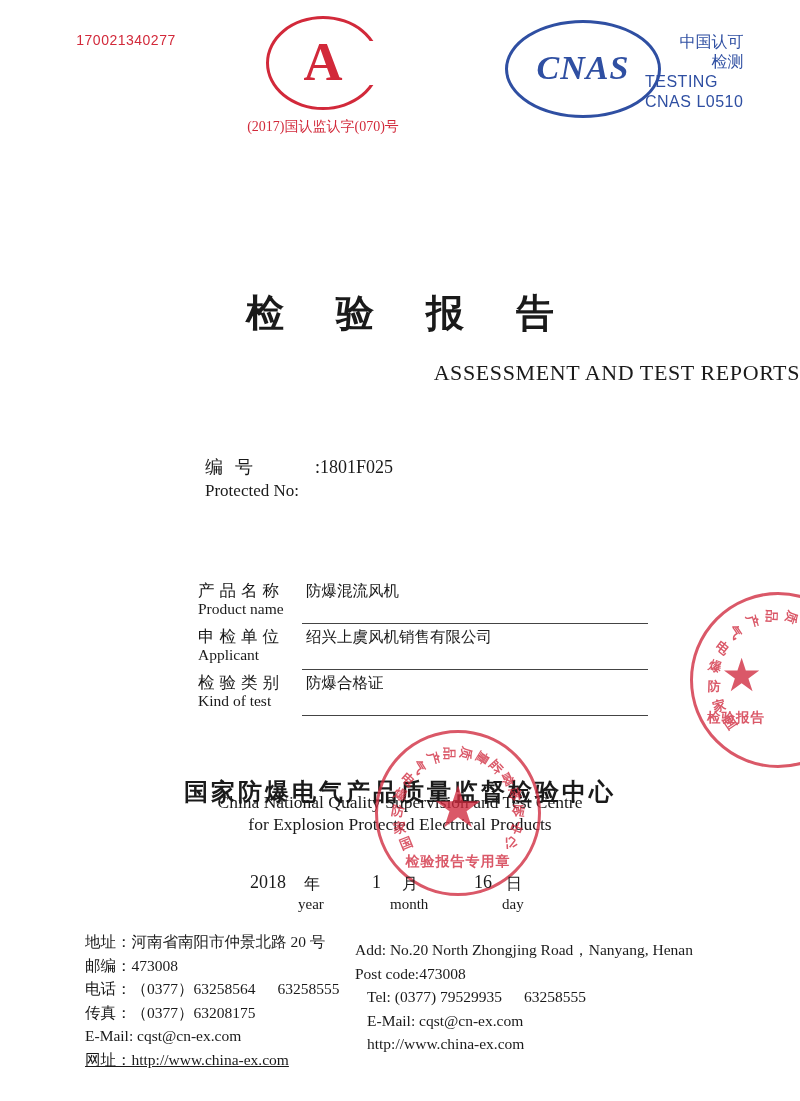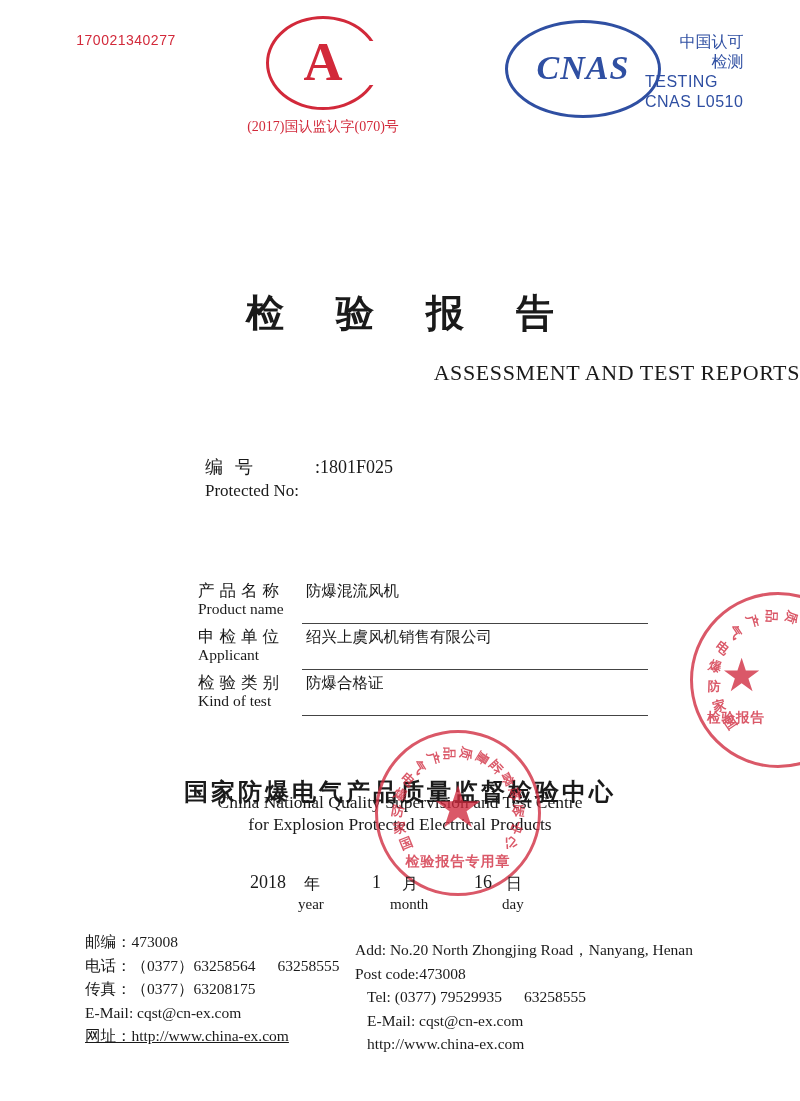--- a/index.html
+++ b/index.html
@@ -493,20 +493,21 @@
   <span class="d-num" style="left:122px">1</span>
   <span class="d-cn" style="left:152px;top:2px">月</span>
   <span class="d-en" style="left:140px">month</span>
 
   <span class="d-num" style="left:224px">16</span>
   <span class="d-cn" style="left:256px;top:2px">日</span>
   <span class="d-en" style="left:252px">day</span>
 </div>
 
 <div class="contact-left">
+  <div>地址：河南省南阳市仲景北路 20 号</div>
   <div>邮编：473008</div>
   <div>
     <span>电话：（0377）63258564</span><span class="tel-extra">63258555</span>
   </div>
   <div>传真：（0377）63208175</div>
   <div>E-Mail: cqst@cn-ex.com</div>
   <div class="underline-link">网址：http://www.china-ex.com</div>
 </div>
 
 <div class="contact-right">

